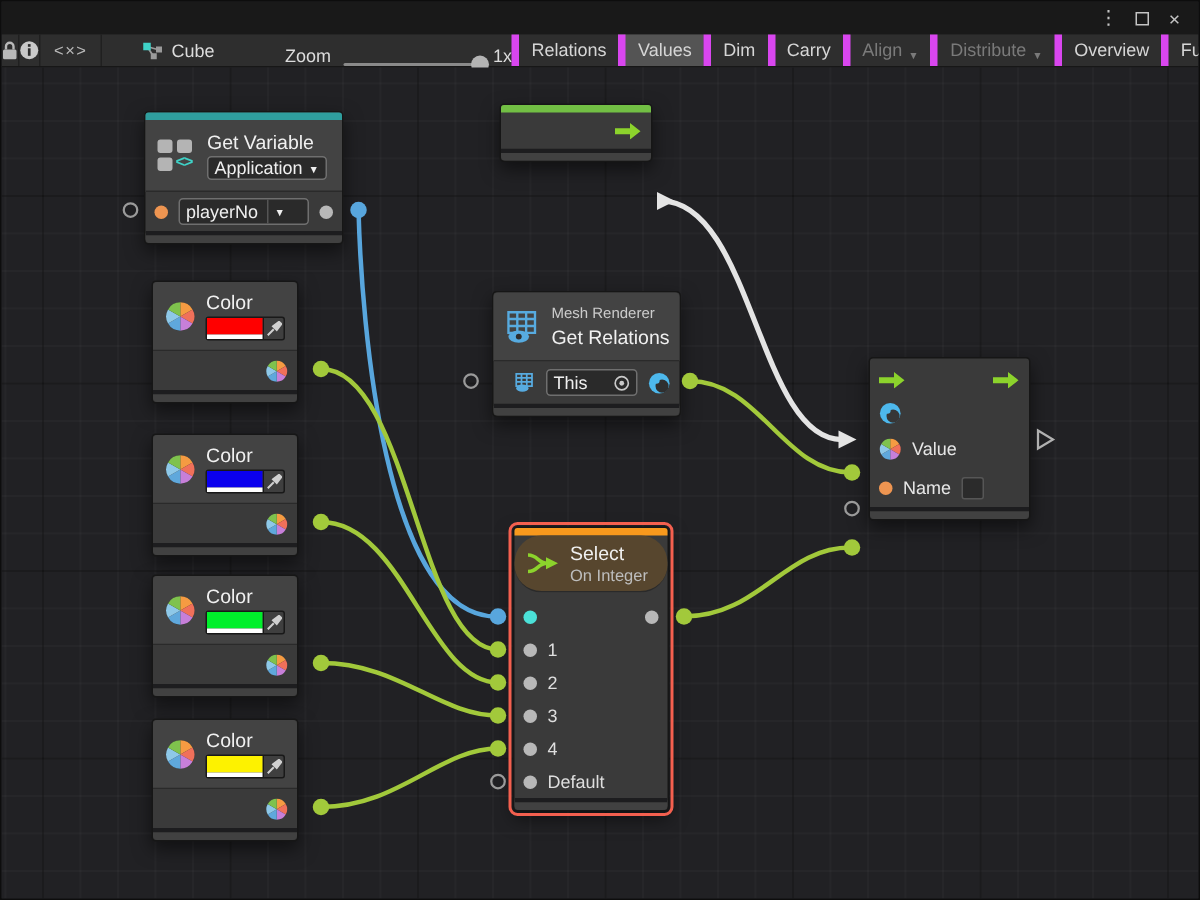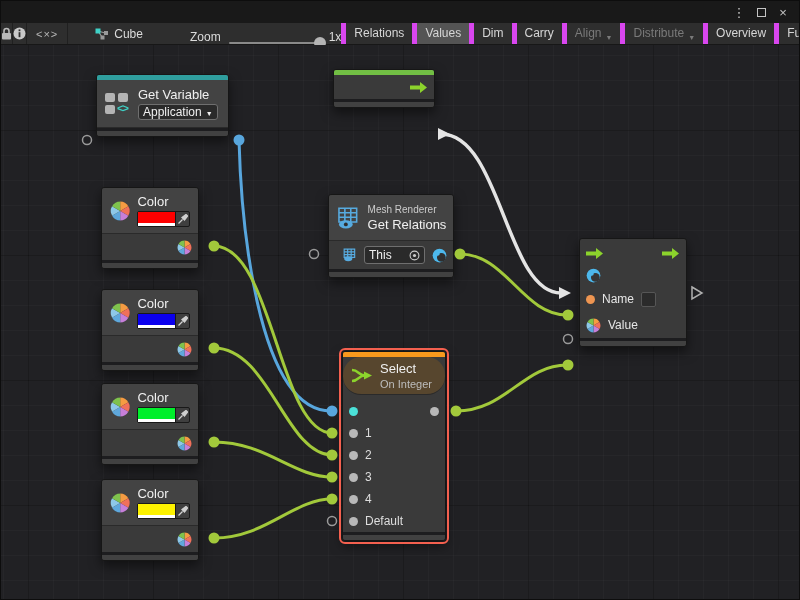--- a/index.html
+++ b/index.html
@@ -177,20 +177,30 @@
             <span class="gv-code">&lt;&gt;</span>
         </div>
         <div class="stack">
           <span class="ntitle">Get Variable</span>
           <div class="field" style="height:16px;">
             <span>Application</span>
             <span class="dd-caret mla">▼</span>
           </div>
         </div>
       </div>
+      <div class="nrow">
+        <span class="dot" style="background: rgb(238, 149, 81);"></span>
+        <div class="field" style="flex:1;">
+          <span>playerNo</span>
+          <span class="caret-box mla">
+              <span class="dd-caret">▼</span>
+            </span>
+        </div>
+        <span class="dot" style="background: rgb(184, 184, 184);"></span>
+      </div>
       <div class="nfoot"></div>
     </div>
 
     <div class="vnode" id="node-on-start">
       <div class="accent" style="background: rgb(114, 191, 68);"></div>
       <div class="nrow">
         <svg class="mla" width="18" height="11" viewBox="0 0 18 11">
           <polygon points="0,3.5 10,3.5 10,0 17,5.5 10,11 10,7.5 0,7.5" fill="#8cd32c"></polygon>
         </svg>
       </div>
@@ -442,35 +452,35 @@
           </svg>
         </div>
         <div class="nrow" style="height:22px;">
           <svg width="15" height="15" viewBox="0 0 24 24">
             <circle cx="12" cy="12" r="11" fill="#4db8ec"></circle>
             <circle cx="15" cy="15" r="7" fill="#363636"></circle>
             <circle cx="9" cy="9" r="3.4" fill="#4db8ec"></circle>
           </svg>
         </div>
         <div class="nrow" style="height:26px;">
-          <span class="dot" style="background: rgb(238, 149, 81);"></span>
-          <span>Name</span>
-          <span class="namebox"></span>
-        </div>
-        <div class="nrow" style="height:26px;">
           <svg width="15" height="15" viewBox="0 0 26 26">
             <circle cx="13" cy="13" r="12" fill="#2e2e2e"></circle>
             <path d="M13 13 L13 1 A12 12 0 0 1 23.4 7 Z" fill="#f59b42"></path>
             <path d="M13 13 L23.4 7 A12 12 0 0 1 23.4 19 Z" fill="#f0705a"></path>
             <path d="M13 13 L23.4 19 A12 12 0 0 1 13 25 Z" fill="#c77fd9"></path>
             <path d="M13 13 L13 25 A12 12 0 0 1 2.6 19 Z" fill="#5fa8dc"></path>
             <path d="M13 13 L2.6 19 A12 12 0 0 1 2.6 7 Z" fill="#8ec8e8"></path>
             <path d="M13 13 L2.6 7 A12 12 0 0 1 13 1 Z" fill="#7fc24d"></path>
           </svg>
           <span>Value</span>
+        </div>
+        <div class="nrow" style="height:26px;">
+          <span class="dot" style="background: rgb(238, 149, 81);"></span>
+          <span>Name</span>
+          <span class="namebox"></span>
         </div>
       </div>
       <div class="nfoot"></div>
     </div>
 
     <svg class="wires" width="800" height="556" viewBox="0 0 800 556">
 
       <path d="M440,89 C500,89 505,248 560,248" fill="none" stroke-width="3.5" stroke="#e4e4e4"></path>
       <polygon points="437,83 449,89 437,95" fill="#e4e4e4"></polygon>
       <polygon points="558,242 570,248 558,254" fill="#e4e4e4"></polygon>

